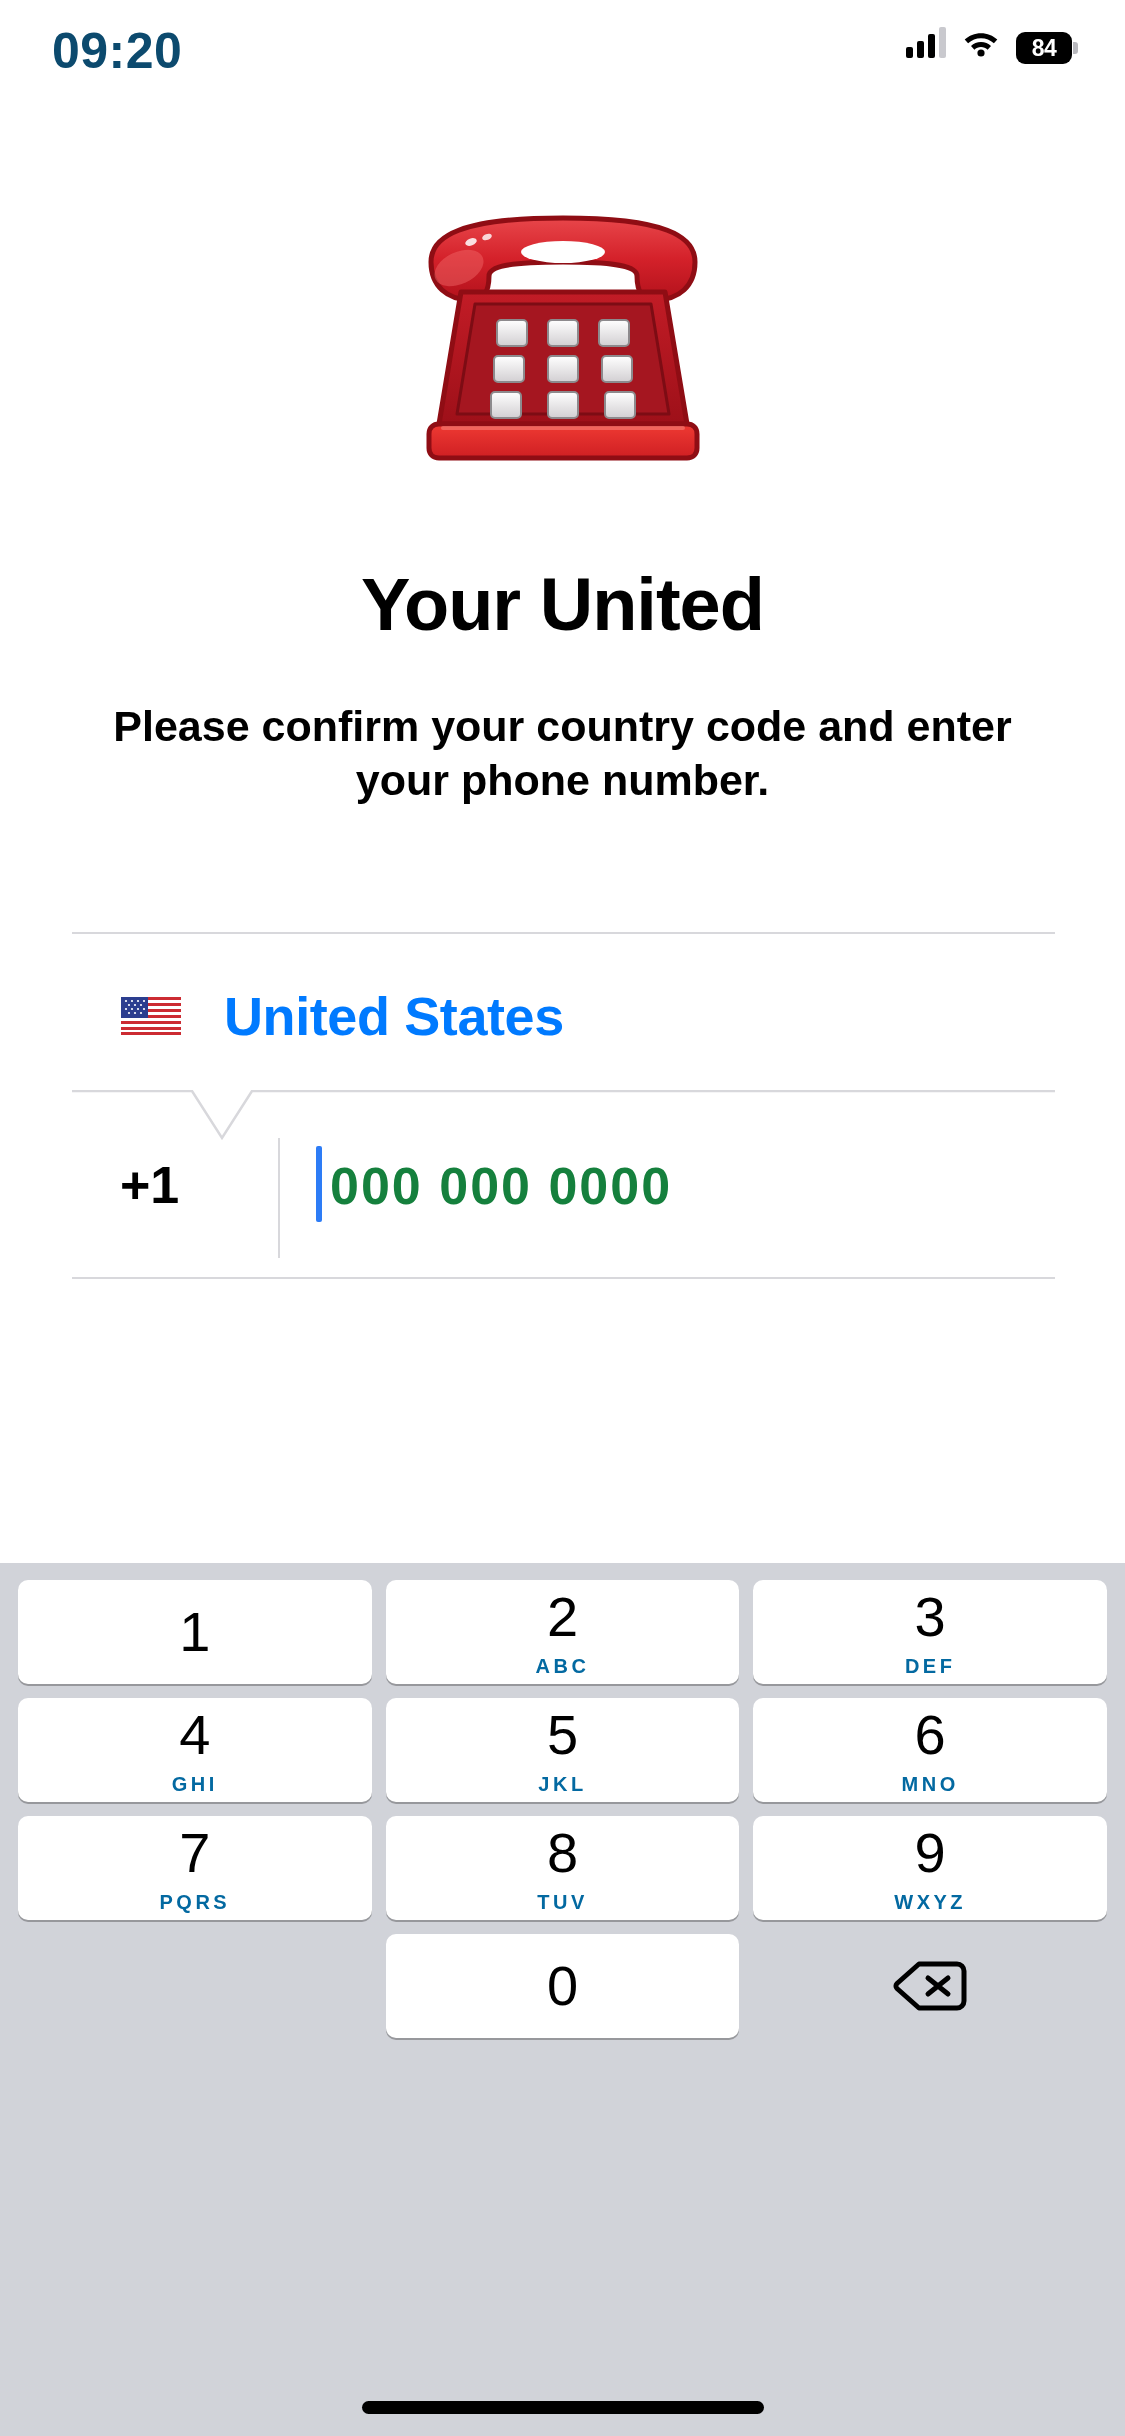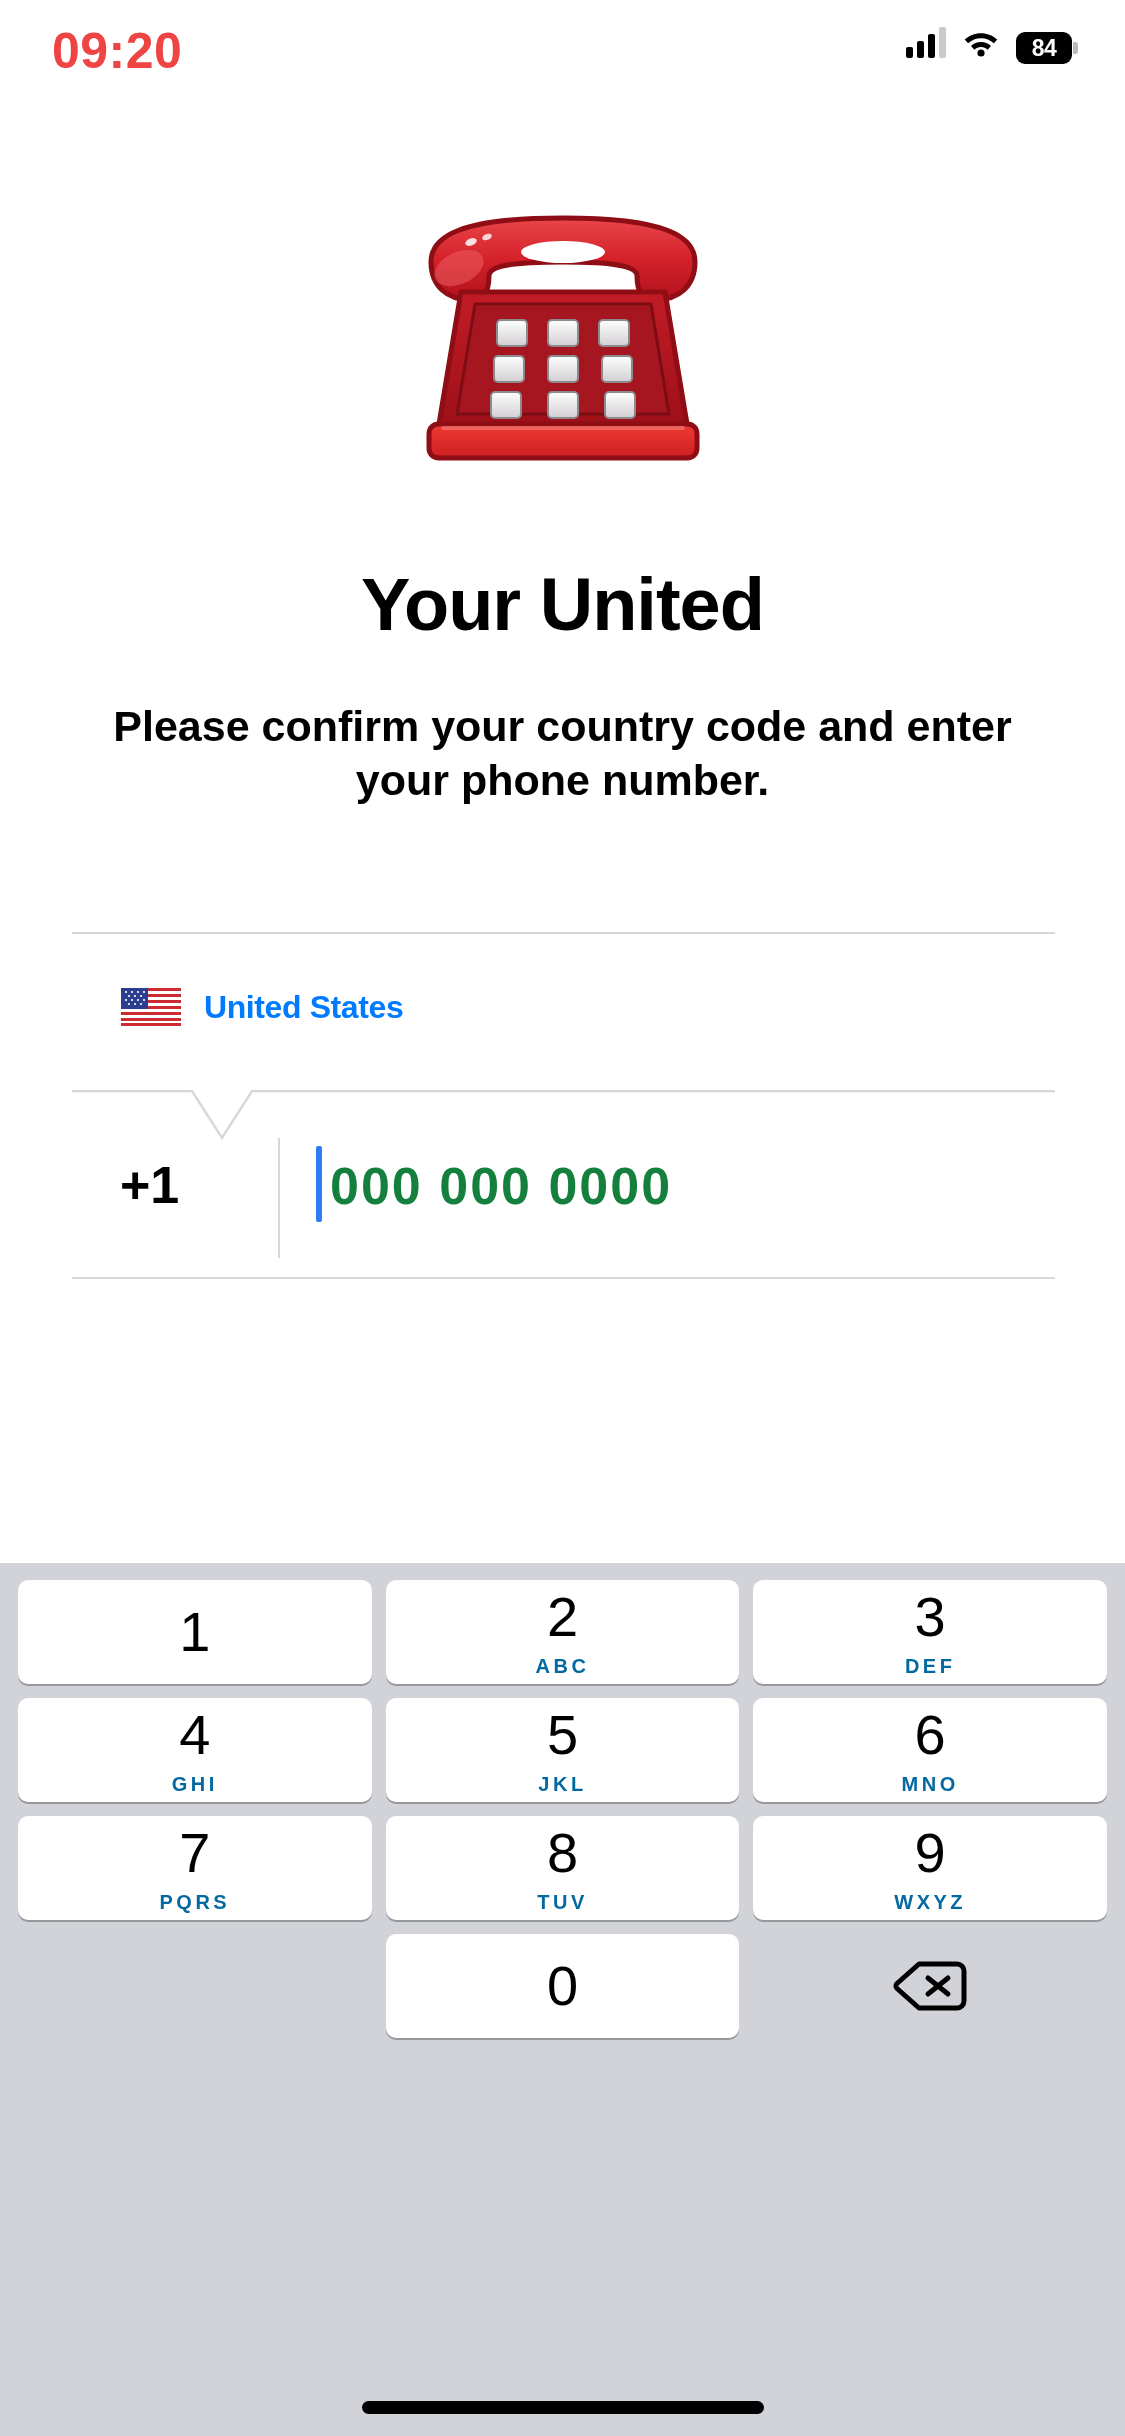--- a/index.html
+++ b/index.html
@@ -8,21 +8,21 @@
     background:#ffffff;
     font-family:"Liberation Sans", sans-serif;
     overflow:hidden;
   }
   #screen { position:relative; width:1125px; height:2436px; background:#ffffff; }
 
   
   .statusbar { position:absolute; top:0; left:0; width:1125px; height:132px; }
   .sb-time {
     position:absolute; left:52px; top:22px;
-    font-size:50px; font-weight:bold; color:#ef4444;
+    font-size:50px; font-weight:bold; color:#0c4a6e;
     letter-spacing:0.5px;
   }
   .sb-right { position:absolute; right:47px; top:26px; display:flex; align-items:center; gap:16px; }
   .sig { display:flex; align-items:flex-end; gap:4px; height:32px; }
   .sig i { display:block; width:7px; border-radius:2px; background:#000; }
   .sig i.b1 { height:11px; }
   .sig i.b2 { height:17px; }
   .sig i.b3 { height:24px; }
   .sig i.b4 { height:31px; background:#c9c9ce; }
   .wifi { width:38px; height:30px; }
@@ -63,21 +63,21 @@
   
   .notch-row { position:absolute; left:72px; top:1090px; width:983px; height:60px; }
   .notch-row svg { display:block; }
 
   
   .country {
     position:absolute; top:985px; left:120px;
     display:flex; align-items:center; gap:22px;
   }
   .flag-emoji { width:62px; height:44px; display:block; }
-  .country-name { font-size:32px; font-weight:bold; color:#007AFF; letter-spacing:-0.4px; }
+  .country-name { font-size:54px; font-weight:bold; color:#007AFF; letter-spacing:-0.4px;margin-left:20px; }
 
   
   .code {
     position:absolute; top:1155px; left:120px;
     font-size:52px; font-weight:bold; color:#000;
   }
   .vsep { position:absolute; left:278px; top:1138px; width:2px; height:120px; background:#d8d8dc; }
   .caret { position:absolute; left:316px; top:1146px; width:6px; height:76px; background:#2d7cf6; border-radius:2px; }
   .placeholder {
     position:absolute; top:1156px; left:330px;

